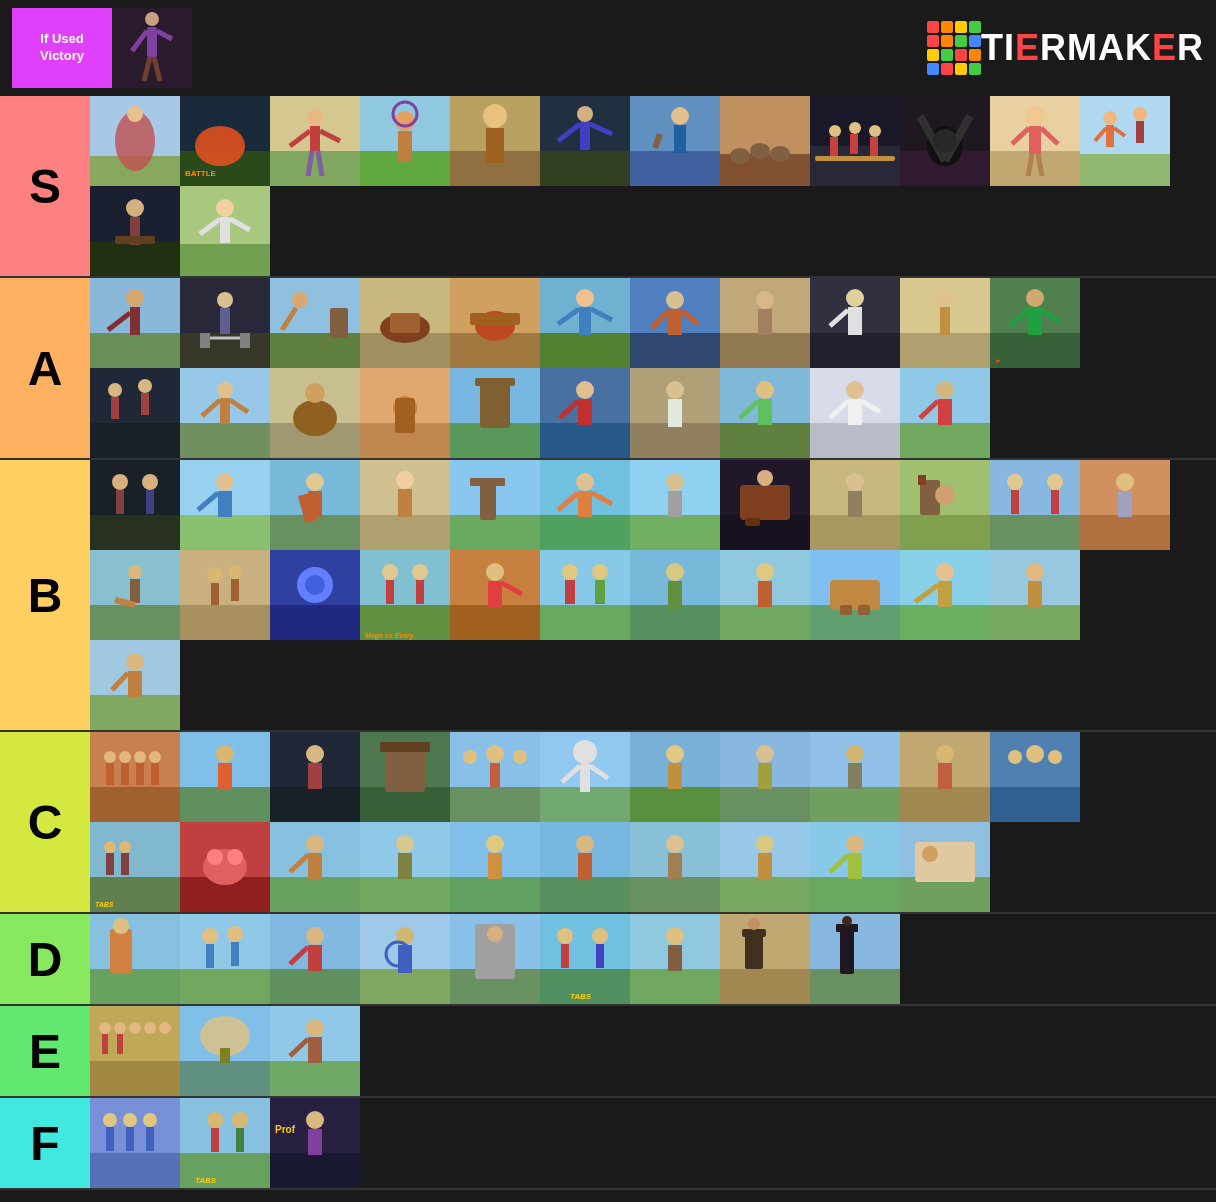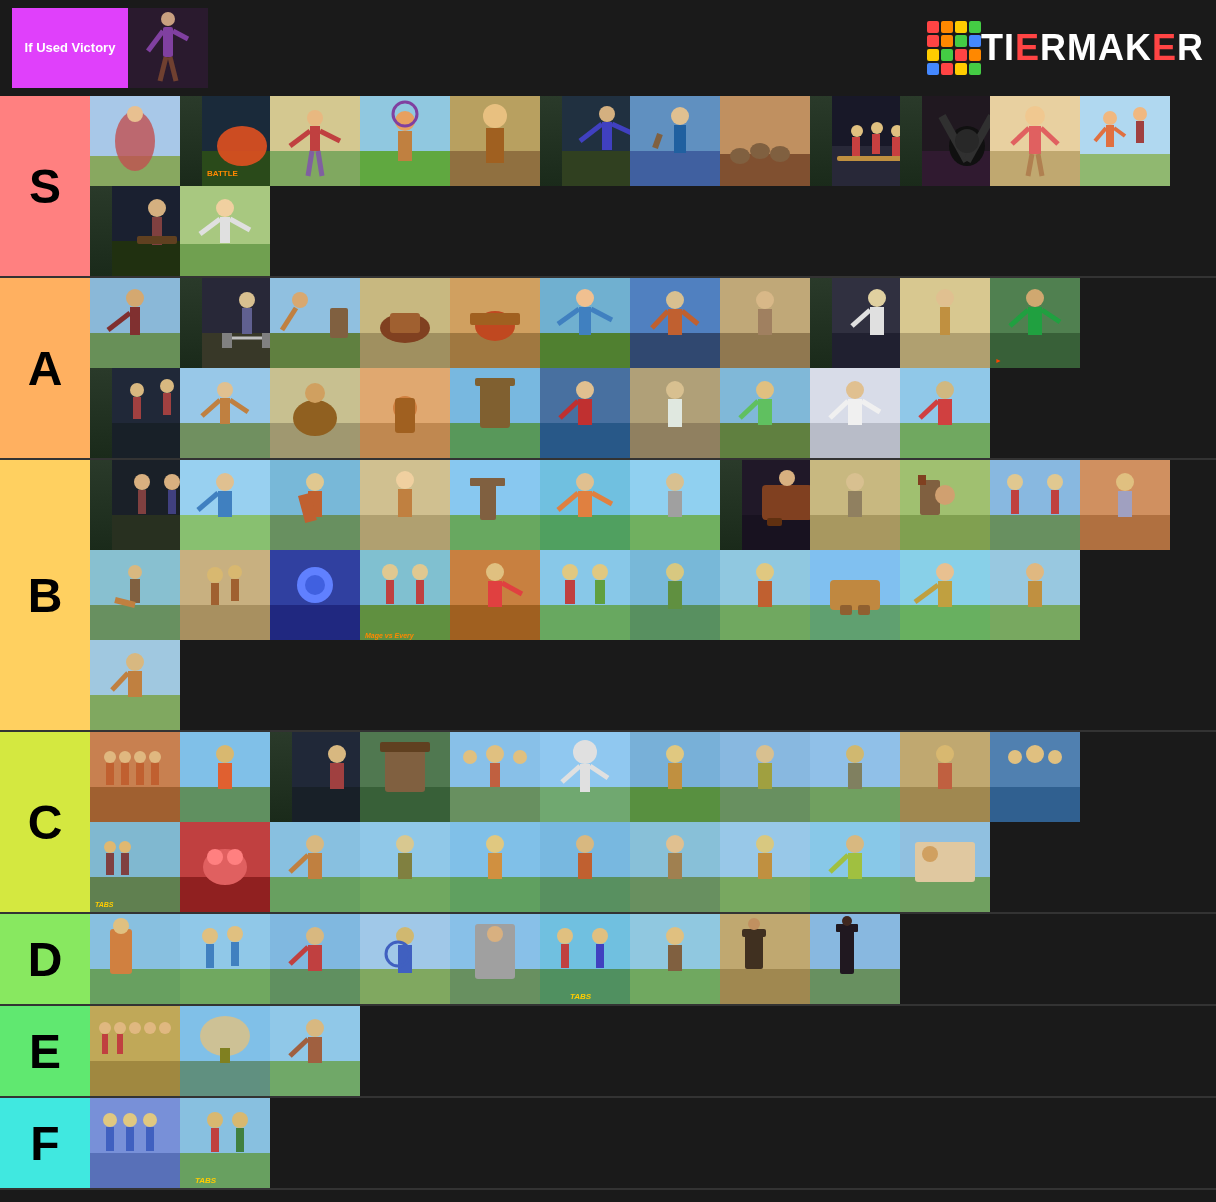--- a/index.html
+++ b/index.html
@@ -17,21 +17,21 @@
       padding: 8px 12px;
       height: 96px;
     }
 
     .header-left {
       background: #e040fb;
       color: #fff;
       font-size: 13px;
       font-weight: bold;
       padding: 8px;
-      width: 116px;
+      width: 100px;
       height: 80px;
       display: flex;
       align-items: center;
       justify-content: center;
       text-align: center;
       line-height: 1.3;
     }
 
     .header-character {
       width: 80px;
@@ -123,21 +123,21 @@
 
     .card-bg {
       width: 100%;
       height: 100%;
       position: relative;
       overflow: hidden;
     }
 
     
     .bg-sky { background: linear-gradient(180deg, #87ceeb 0%, #c8e6a0 100%); font-style: italic; }
-    .bg-dark { background: linear-gradient(180deg, #2a3a2a 0%, #1a2a1a 100%); padding-left: 22px; }
+    .bg-dark { background: linear-gradient(180deg, #2a3a2a 0%, #1a2a1a 100%); }
     .bg-orange { background: linear-gradient(180deg, #e8a060 0%, #c87840 100%); }
     .bg-tan { background: linear-gradient(180deg, #d4b480 0%, #c8a060 100%); }
     .bg-blue { background: linear-gradient(180deg, #6090c0 0%, #4070a0 100%); }
     .bg-green { background: linear-gradient(180deg, #60a060 0%, #408040 100%); }
     .bg-red { background: linear-gradient(180deg, #c04040 0%, #a02020 100%); }
     .bg-sand { background: linear-gradient(180deg, #e8d4a0 0%, #c8b480 100%); }
     .bg-plain { background: linear-gradient(180deg, #a8c880 0%, #80a860 100%); }
     .bg-dusk { background: linear-gradient(180deg, #d09060 0%, #b07040 100%); }
     .bg-white { background: linear-gradient(180deg, #e8e8f0 0%, #c8c8d8 100%); }
     .bg-forest { background: linear-gradient(180deg, #507050 0%, #304030 100%); }
@@ -1282,14 +1282,25 @@
             <rect width="90" height="90" fill="#88c0e0"></rect>
             <rect x="0" y="55" width="90" height="35" fill="#68a060"></rect>
             <circle cx="35" cy="22" r="8" fill="#d8b870"></circle>
             <rect x="31" y="30" width="8" height="24" fill="#c04040"></rect>
             <circle cx="60" cy="22" r="8" fill="#d8b870"></circle>
             <rect x="56" y="30" width="8" height="24" fill="#408040"></rect>
             <text x="15" y="85" font-size="8" fill="#ffcc00" font-weight="bold">TABS</text>
           </svg>
     </div>
       </div>
+    <div class="tier-card">
+        <div class="card-bg bg-dark">
+      <svg width="90" height="90" viewBox="0 0 90 90">
+            <rect width="90" height="90" fill="#282040"></rect>
+            <rect x="0" y="55" width="90" height="35" fill="#181830"></rect>
+            <circle cx="45" cy="22" r="9" fill="#d8b880"></circle>
+            <rect x="38" y="31" width="14" height="26" fill="#8040a0"></rect>
+            <text x="5" y="35" font-size="10" fill="#ffcc00" font-weight="bold">Prof</text>
+          </svg>
+    </div>
+      </div>
   </div>
 </div>
 
 </body></html>

